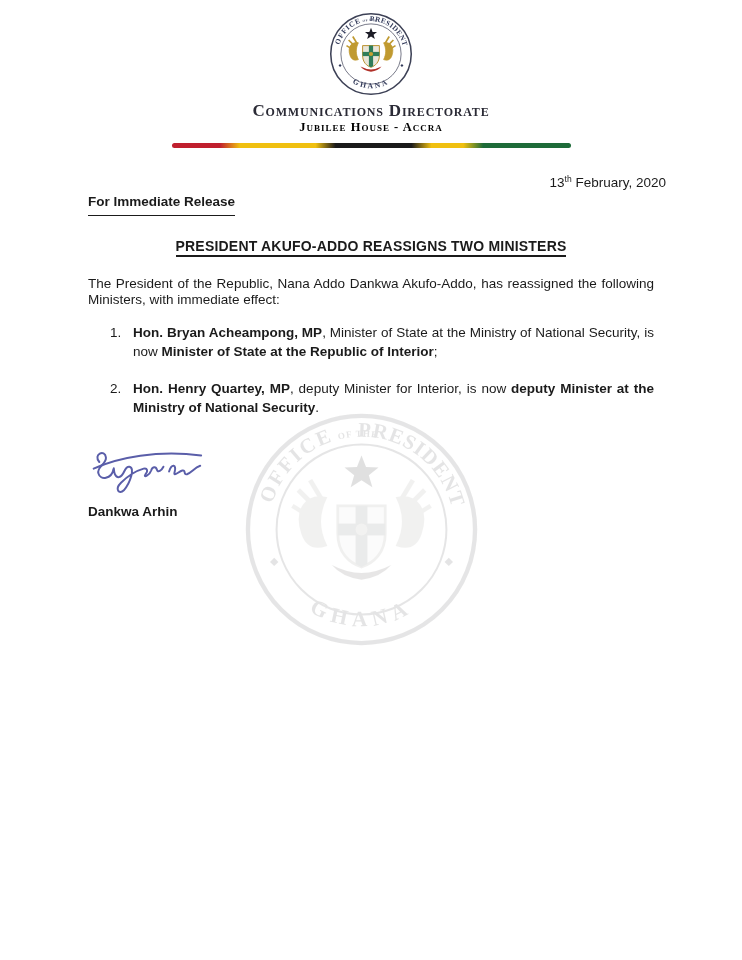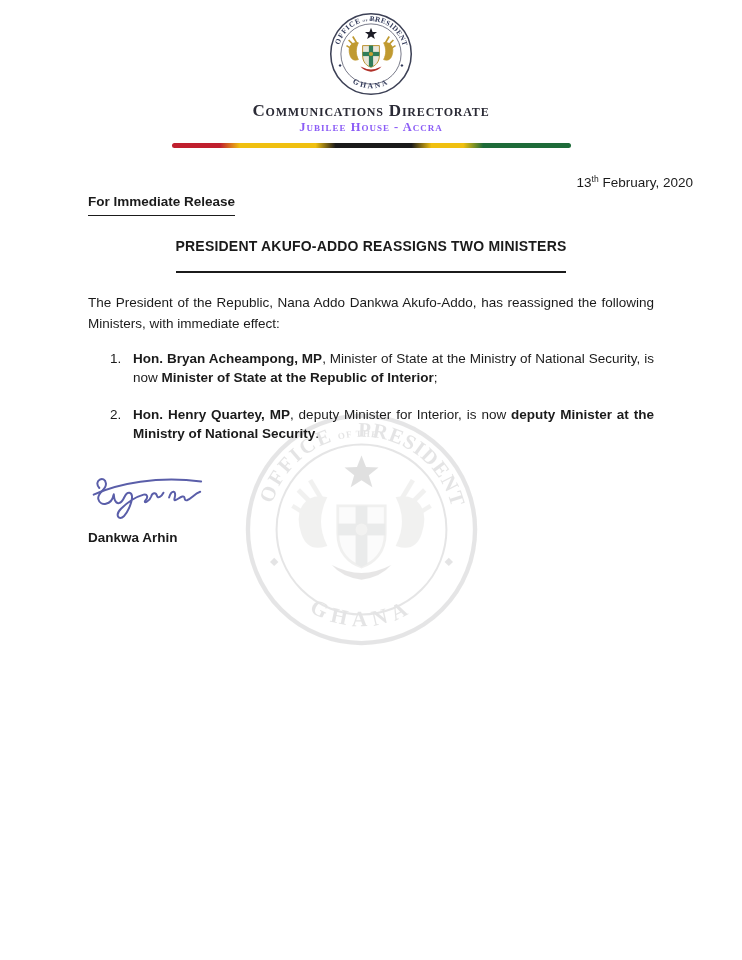--- a/index.html
+++ b/index.html
@@ -25,66 +25,66 @@
     color: #2b2b36;
     line-height: 17px;
     margin-top: 2px;
   }
   .org-address {
     font-family: "Liberation Serif", serif;
     font-variant: small-caps;
     font-weight: 700;
     font-size: 12.5px;
     letter-spacing: 1px;
-    color: #8b5cf6;
+    color: #000000;
     line-height: 13px;
     margin-top: 2px;
   }
   .flag-bar {
     width: 399px; height: 5px;
     margin: 9px auto 0 auto;
     border-radius: 3px;
     background: linear-gradient(90deg,
       #c01f2e 0%, #c01f2e 12%,
       #f0c010 17%, #f0c010 36%,
       #1a1a1a 41%, #1a1a1a 60%,
       #f0c010 65%, #f0c010 73%,
       #1e6b39 78%, #1e6b39 100%);
   }
 
   
   .dateline {
-    margin: 26px 49px 0 88px;
+    margin: 26px 76px 0 88px;
     text-align: right;
     font-size: 13.5px;
     line-height: 17px;
   }
   .dateline sup { font-size: 8.5px; vertical-align: super; line-height: 0; }
 
   .release-label {
     margin: 3px 88px 0 88px;
     font-size: 13.5px;
     font-weight: 700;
   }
   .release-label .ul { border-bottom: 1.5px solid #1b1b1b; padding-bottom: 6px; display: inline-block; }
 
   .headline-wrap { text-align: center; margin: 21px 88px 0 88px; }
   .headline {
     display: inline-block;
     font-size: 14px;
     font-weight: 700;
     letter-spacing: 0.2px;
     border-bottom: 2px solid #1b1b1b;
-    padding-bottom: 17px;
+    padding-bottom: 1px;
   }
 
   .intro {
     margin: 19px 88px 0 88px;
     font-size: 13.5px;
-    line-height: 21px;
+    line-height: 16px;
     text-align: justify;
   }
 
   .ministers {
     margin: 15px 88px 0 110px;
     font-size: 13.5px;
     line-height: 19px;
   }
   .minister-item {
     position: relative;

